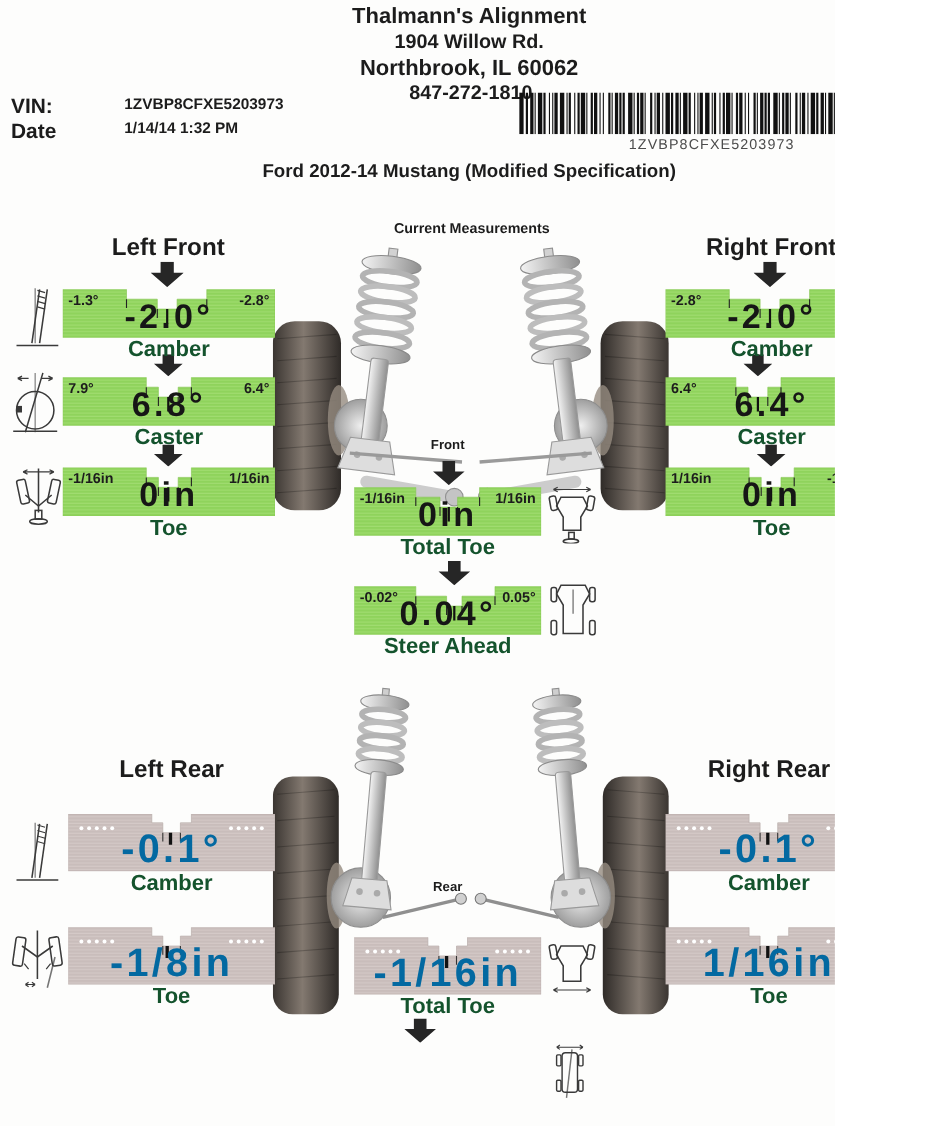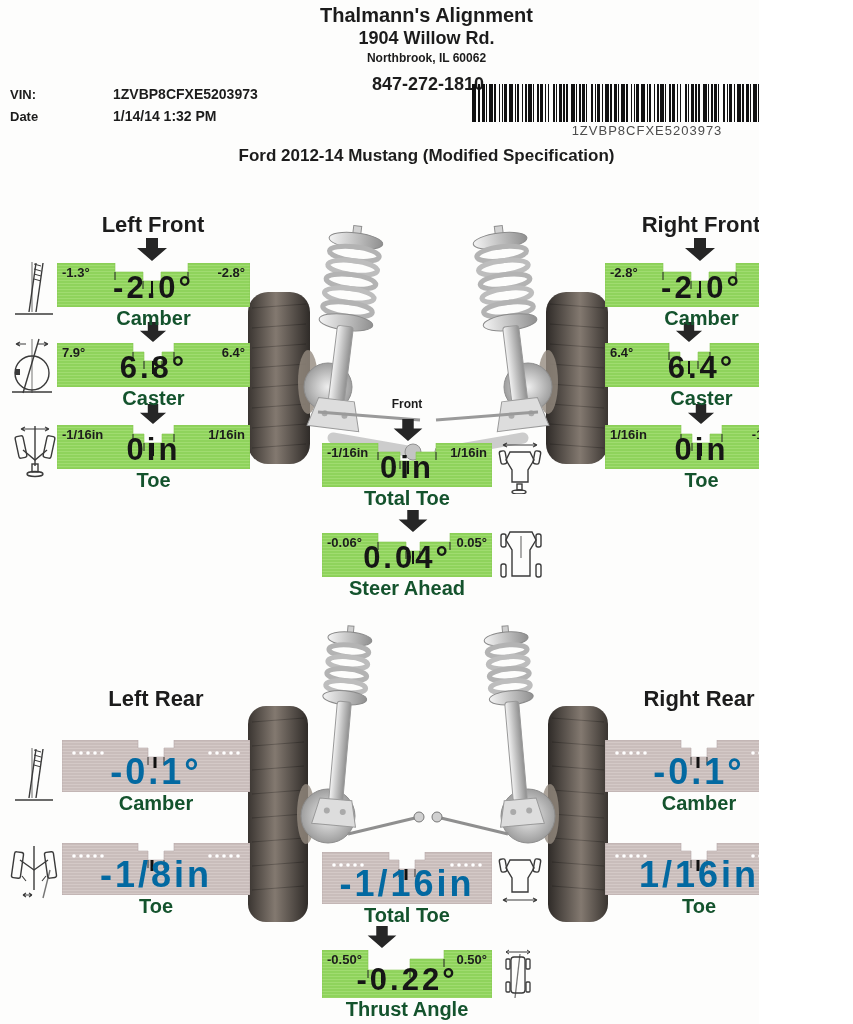--- a/index.html
+++ b/index.html
@@ -3,23 +3,23 @@
 <meta charset="utf-8">
 <style>
   html,body{margin:0;padding:0;background:#ffffff;}
   #page{position:relative;width:759px;height:1024px;background:#fdfdfc;overflow:hidden;
         font-family:"Liberation Sans", sans-serif;color:#1c1c1c;}
   .abs{position:absolute;}
   
   .shop-line{position:absolute;left:0;width:853px;text-align:center;font-weight:bold;}
   .shop-name{top:4px;font-size:20px;}
   .shop-l2{top:28px;font-size:18px;}
-  .shop-l3{top:51px;font-size:12px;}
+  .shop-l3{top:51px;font-size:20px;}
   .shop-l4{top:74px;font-size:18px;display:inline-block;left:253px;width:350px;}
-  .meta-label{font-size:13px;font-weight:bold;}
+  .meta-label{font-size:19px;font-weight:bold;}
   .meta-value{font-size:14px;font-weight:bold;}
   .bc-text{position:absolute;left:472px;top:123px;width:350px;text-align:center;
            font-size:13px;color:#4c4c4c;letter-spacing:1px;}
   .veh-title{position:absolute;left:0;top:146px;width:853px;text-align:center;
              font-weight:bold;font-size:17px;}
   .sec-label{position:absolute;left:264px;top:200px;width:330px;text-align:center;
              font-weight:bold;font-size:13px;}
   
   .gauge{position:absolute;}
   .gauge svg.barsvg{position:absolute;left:0;top:0;}
@@ -80,20 +80,21 @@
   <div class="abs meta-value" style="left:113px;top:108px;">1/14/14 1:32 PM</div>
 
   <svg class="abs" style="left:472px;top:84px;" width="350" height="38">
     <rect x="0" y="0" width="4" height="38" fill="#111"></rect>
     <line x1="6" y1="19" x2="344" y2="19" stroke="#111" stroke-width="38" stroke-dasharray="2 2 3 1 1 2 4 1 2 3 1 2 1 1 3 2 4 2 1 1 2 3 1 2 2 1 4 1 1 3 2 1 3 2 1 2 1 4 2 1 1 2 3 1 2 1 2 3 4 1 1 2 2 1 3 1 1 4 2 2 1 1 3 2 1 2 4 1"></line>
     <rect x="346" y="0" width="4" height="38" fill="#111"></rect>
   </svg>
   <div class="bc-text">1ZVBP8CFXE5203973</div>
 
   <div class="veh-title">Ford 2012-14 Mustang (Modified Specification)</div>
+  <div class="sec-label">Current Measurements</div>
 
   <svg class="ill" style="left:248px;top:212px;" width="360" height="252" viewBox="0 0 360 252">
     <defs>
       <g id="fstrut">
         <rect x="-4" y="2" width="8" height="13" fill="#d2d2d2" stroke="#909090"></rect>
         <ellipse cx="0" cy="17" rx="27" ry="8" fill="url(#met)" stroke="#8a8a8a"></ellipse>
         <ellipse cx="0" cy="30" rx="25" ry="7" fill="none" stroke="#b3b3b3" stroke-width="5"></ellipse>
         <ellipse cx="0" cy="44" rx="25" ry="7" fill="none" stroke="#bdbdbd" stroke-width="5"></ellipse>
         <ellipse cx="0" cy="58" rx="25" ry="7" fill="none" stroke="#b3b3b3" stroke-width="5"></ellipse>
         <ellipse cx="0" cy="72" rx="25" ry="7" fill="none" stroke="#bdbdbd" stroke-width="5"></ellipse>
@@ -345,28 +346,29 @@
 
   <div class="gauge" style="left:322px;top:533px;width:170px;height:70px;">
     <svg class="barsvg" width="170" height="44" viewBox="0 0 170 44">
       <path d="M0,0 H56 V9 H84 V18 H98 V9 H128 V0 H170 V44 H0 Z" fill="url(#gstripe)" stroke="#86c653" stroke-width="0.6"></path>
       <line x1="56" y1="9" x2="56" y2="17" stroke="#222"></line>
         <line x1="128" y1="9" x2="128" y2="17" stroke="#222"></line>
       <line x1="84" y1="18" x2="84" y2="26" stroke="#222"></line>
         <line x1="98" y1="18" x2="98" y2="26" stroke="#222"></line>
       <line x1="91" y1="18" x2="91" y2="31" stroke="#111" stroke-width="2"></line>
     </svg>
-    <span class="rng l">-0.06°</span>
+    <span class="rng l">-0.02°</span>
     <span class="rng r">0.05°</span>
     <div class="val">0.04°</div>
     <div class="glabel" style="top:44px;">Steer Ahead</div>
   </div>
 
   <div class="col-title" style="left:36px;top:686px;width:240px;">Left Rear</div>
   <div class="col-title" style="left:579px;top:686px;width:240px;">Right Rear</div>
+  <div class="mid-title" style="left:322px;top:799px;width:170px;">Rear</div>
   <svg class="arrow" style="left:367px;top:926px;" width="30" height="22" viewBox="0 0 30 23">
       <path d="M9,0 H21 V10 H30 L15,23 L0,10 H9 Z" fill="#262626"></path>
     </svg>
 
   <div class="gauge" style="left:62px;top:740px;width:188px;height:78px;">
     <svg class="barsvg" width="188" height="52" viewBox="0 0 188 52">
       <path d="M0,0 H76 V8 H86 V17 H102 V8 H112 V0 H188 V52 H0 Z" fill="url(#rstripe)" stroke="#b5a9a7" stroke-width="0.6"></path>
       <g fill="#fff">
           <circle cx="12" cy="13" r="1.8"></circle>
           <circle cx="19" cy="13" r="1.8"></circle>
@@ -472,33 +474,20 @@
           <circle cx="158" cy="13" r="1.8"></circle>
         </g>
       <line x1="77" y1="17" x2="77" y2="25" stroke="#333"></line>
         <line x1="93" y1="17" x2="93" y2="25" stroke="#333"></line>
       <line x1="84" y1="17" x2="84" y2="28" stroke="#111" stroke-width="3"></line>
     </svg>
     <div class="val white">-1/16in</div>
     <div class="glabel" style="top:52px;">Total Toe</div>
   </div>
 
-  <div class="gauge" style="left:322px;top:950px;width:170px;height:74px;">
-    <svg class="barsvg" width="170" height="48" viewBox="0 0 170 48">
-      <path d="M0,0 H46 V20 H88 V9 H122 V0 H170 V48 H0 Z" fill="url(#gstripe)" stroke="#86c653" stroke-width="0.6"></path>
-      <line x1="46" y1="20" x2="46" y2="28" stroke="#222"></line>
-        <line x1="88" y1="20" x2="88" y2="28" stroke="#222"></line>
-      <line x1="122" y1="9" x2="122" y2="17" stroke="#222"></line>
-      <line x1="60" y1="20" x2="60" y2="33" stroke="#111" stroke-width="2"></line>
-    </svg>
-    <span class="rng l">-0.50°</span>
-    <span class="rng r">0.50°</span>
-    <div class="val" style="top:14px;">-0.22°</div>
-    <div class="glabel" style="top:48px;">Thrust Angle</div>
-  </div>
 
   <svg class="icon" style="left:12px;top:256px;" width="44" height="64" viewBox="0 0 44 64" fill="none" stroke="#3a3a3a" stroke-width="1.4">
     <line x1="3" y1="58" x2="41" y2="58"></line>
       <line x1="17" y1="56" x2="24" y2="7"></line>
       <line x1="24" y1="56" x2="31" y2="7"></line>
     <line x1="20" y1="56" x2="20" y2="6" opacity="0.55"></line>
     <path d="M22,8 l7,2 m-7,3 l7,2 m-7,3 l7,2 m-7,3 l7,2" stroke-width="1"></path>
   </svg>
 
   <svg class="icon" style="left:8px;top:336px;" width="48" height="60" viewBox="0 0 48 60" fill="none" stroke="#3a3a3a" stroke-width="1.4">

